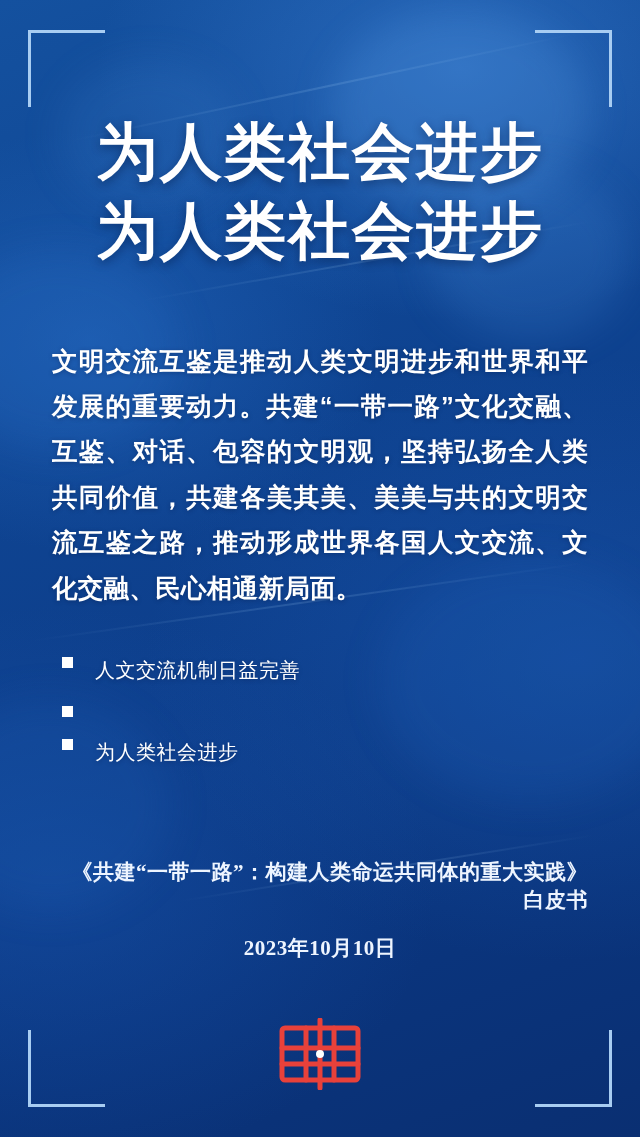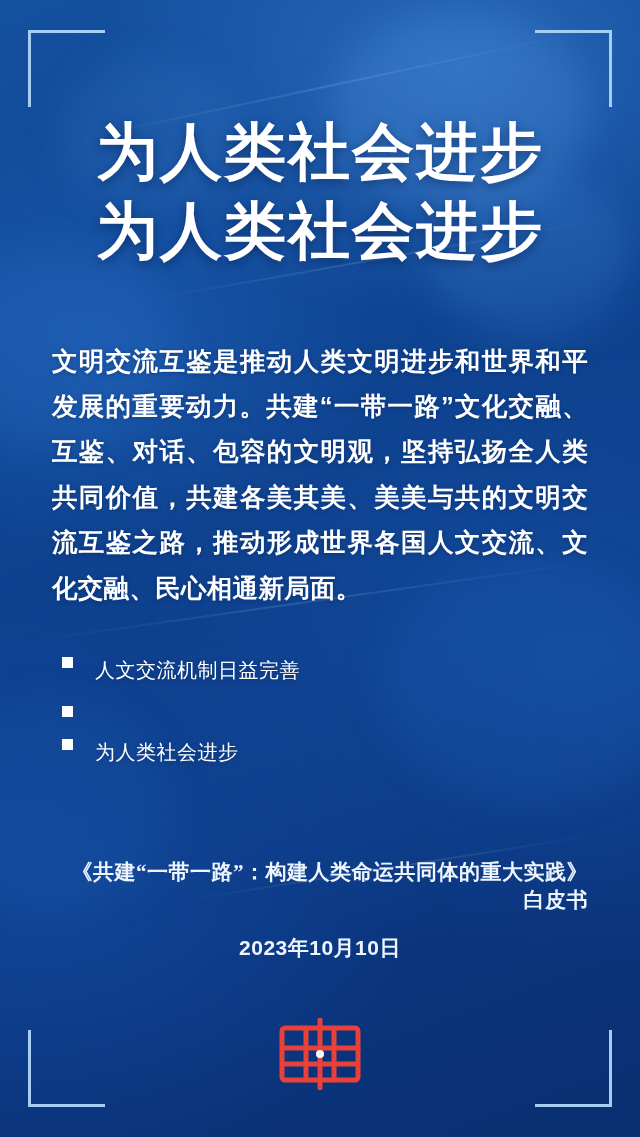--- a/index.html
+++ b/index.html
@@ -119,21 +119,21 @@
     color: #eef5ff;
     font-family: "Liberation Serif", "DejaVu Serif", serif;
     font-size: 21px;
     font-weight: bold;
     letter-spacing: 0.5px;
   }
   .date {
     margin: 20px 0 0 0;
     text-align: center;
     color: #eef5ff;
-    font-family: Liberation Sans, sans-serif;
+    font-family: Liberation Serif, serif;
     font-size: 21px;
     font-weight: bold;
     letter-spacing: 0.5px;
   }
 
   .logo-wrap {
     margin: 56px 0 0 0;
     display: flex;
     flex-direction: column;
     align-items: center;

